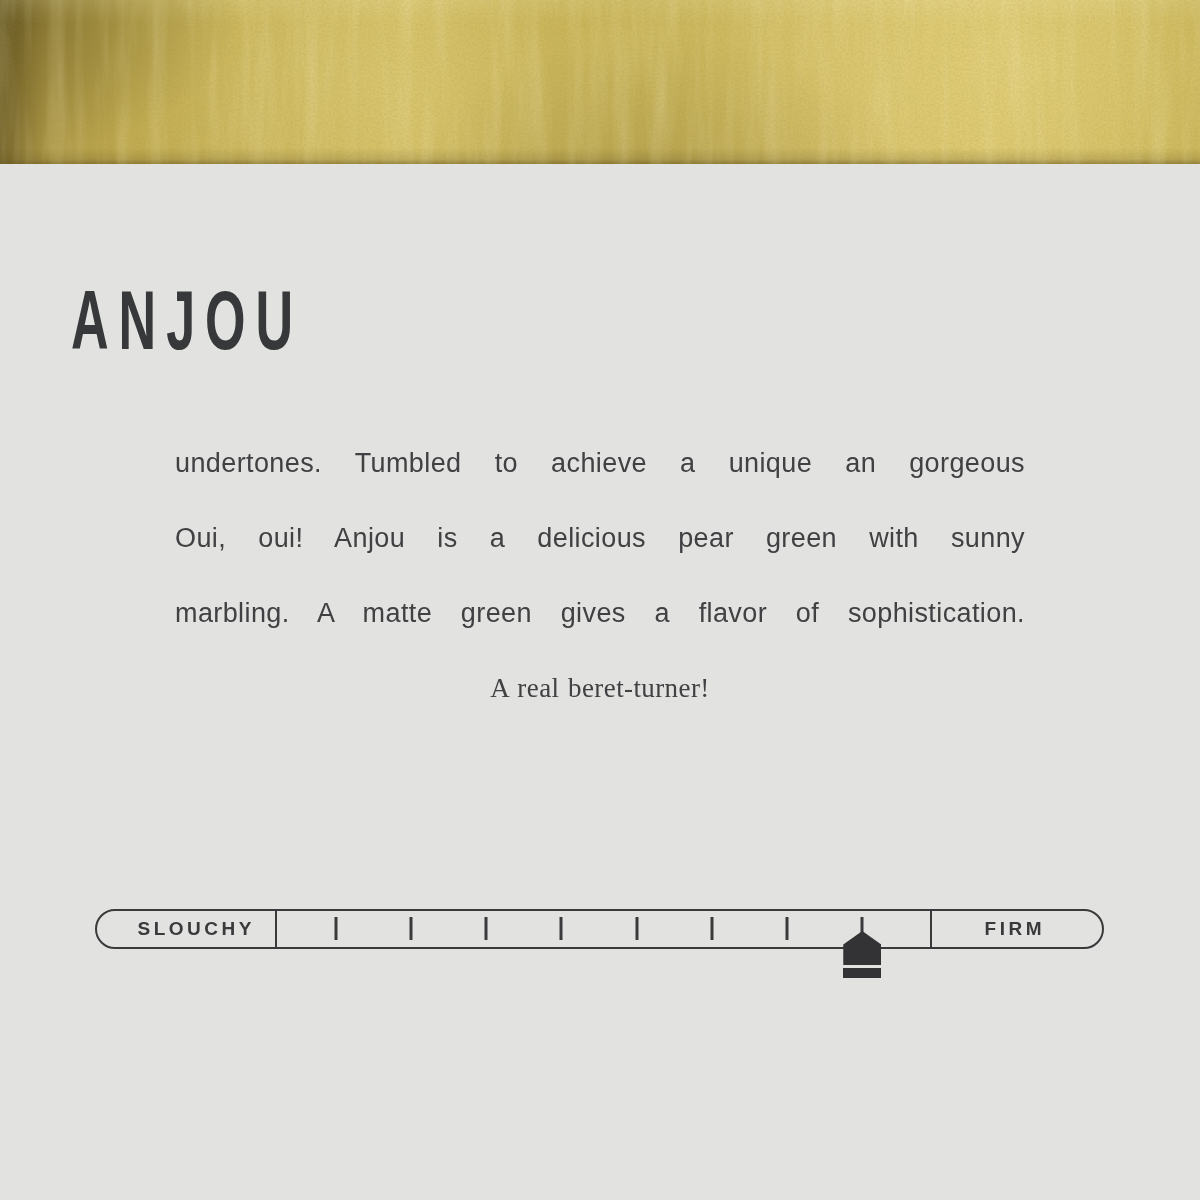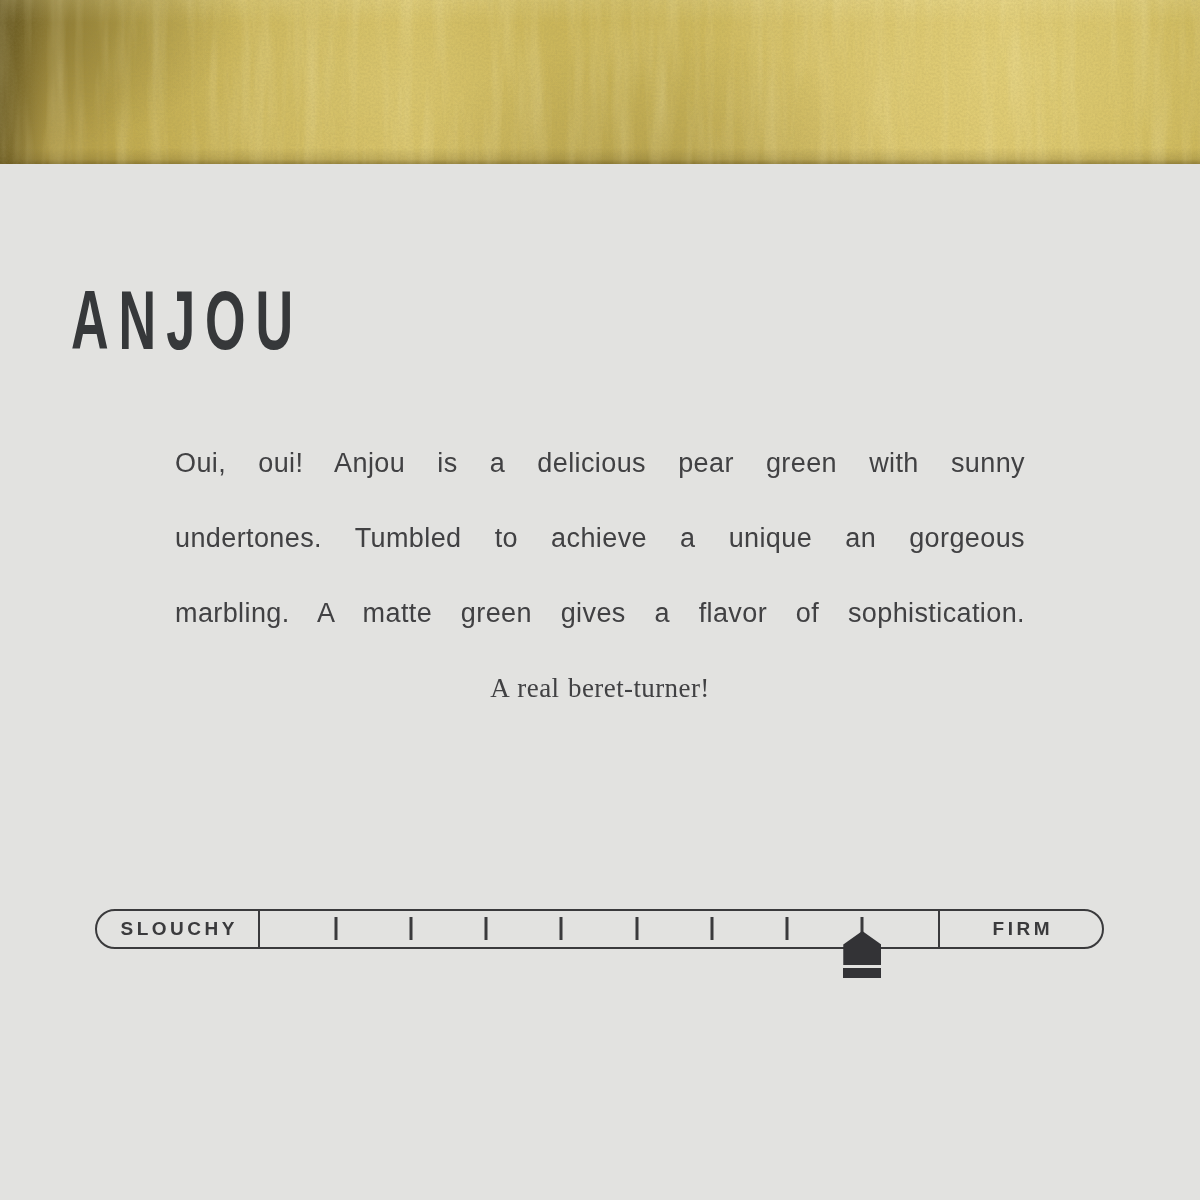--- a/index.html
+++ b/index.html
@@ -68,22 +68,22 @@
     border-radius: 21px;
     background: transparent;
   }
   .scale.first  { top: 909px; }
   .scale.second { top: 1025px; }
 
   .sect {
     position: absolute; top: 0; bottom: 0;
     display: flex; align-items: center; justify-content: center;
   }
-  .sect.left  { left: 0;  width: 161px; border-right: 2.5px solid #3a3a3c; }
-  .sect.right { right: 0; width: 162px; border-left:  2.5px solid #3a3a3c; }
+  .sect.left  { left: 0;  width: 161px; border-right: 2.5px solid #3a3a3c; padding-left: 17px; }
+  .sect.right { right: 8px; width: 162px; border-left:  2.5px solid #3a3a3c; }
   .sect .lbl {
     font-size: 19px; font-weight: 700;
     letter-spacing: 3.5px; text-indent: 3.5px;
     color: #3a3a3c; white-space: nowrap;
   }
 
   .track {
     position: absolute; top: 0; bottom: 0;
     left: 163.5px; right: 164.5px;
   }
@@ -129,22 +129,22 @@
       <rect width="1200" height="164" filter="url(#fStreak)" opacity="0.55"></rect>
       <rect width="1200" height="164" filter="url(#fGrain)" opacity="0.40"></rect>
     </svg>
   </div>
 
   <div class="title-wrap">
     <div class="title">ANJOU</div>
   </div>
 
   <div class="desc">
+    <div class="line">undertones. Tumbled to achieve a unique an gorgeous</div>
     <div class="line">Oui, oui! Anjou is a delicious pear green with sunny</div>
-    <div class="line">undertones. Tumbled to achieve a unique an gorgeous</div>
     <div class="line">marbling. A matte green gives a flavor of sophistication.</div>
     <div class="line center">A real beret-turner!</div>
   </div>
 
   <div class="scale first">
     <div class="sect left">
       <span class="lbl">SLOUCHY</span>
     </div>
     <div class="track">
         <div class="tick" style="left: 11.1111%;"></div>

